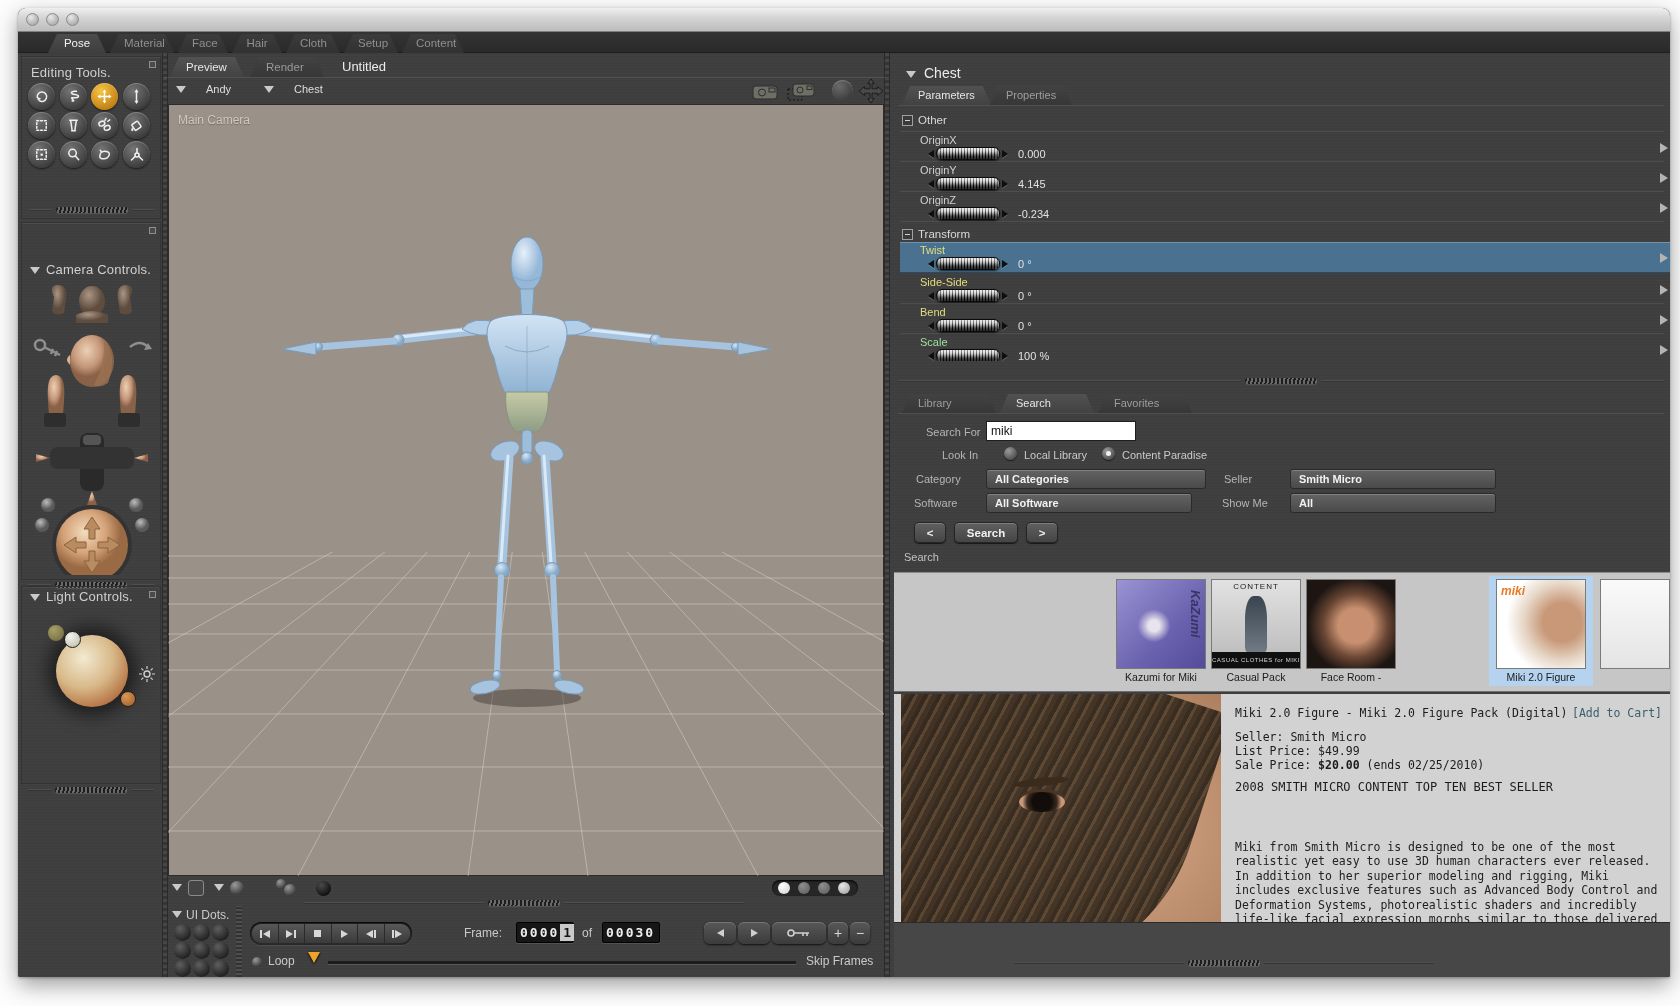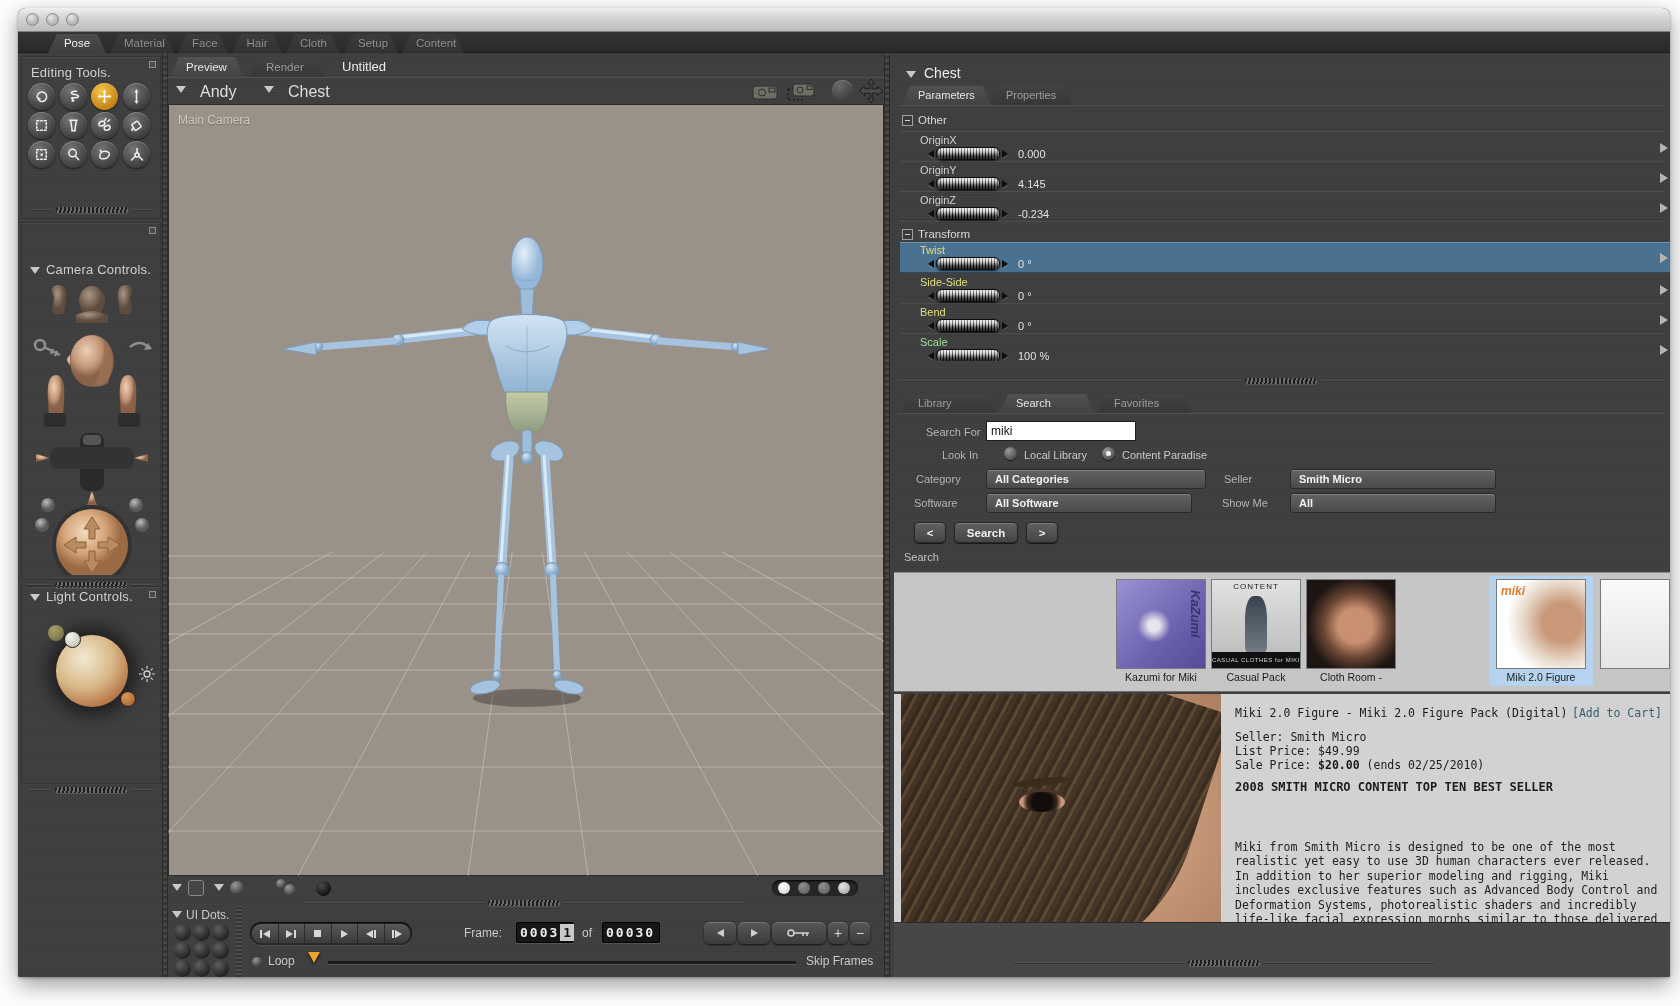--- a/index.html
+++ b/index.html
@@ -55,21 +55,21 @@
   .ds { position:absolute; width:26px; height:26px; border-radius:50%; }
 
   
   #ccol { position:absolute; left:146px; top:21px; width:722px; height:924px; }
   .vtab { position:absolute; top:4px; height:20px; padding:0 16px; line-height:20px; font-size:11.5px; color:#9a9a9a;
     background:linear-gradient(#424242,#373737); clip-path:polygon(9px 0, calc(100% - 9px) 0, 100% 100%, 0 100%); }
   .vtab.active { background:linear-gradient(#525252,#434343); color:#e8e8e8; }
   #viewport { position:absolute; left:4px; top:51px; width:716px; height:772px; background:#9a9189; box-shadow:inset 0 0 0 1px #2e2b28; }
   #cameralabel { position:absolute; left:10px; top:9px; font-size:12px; color:#cfc8bf; text-shadow:0 1px 1px rgba(0,0,0,.25); }
 
-  .selname { font-size:16px; color:#dedede; margin-left:12px;text-align:center; }
+  .selname { font-size:11px; color:#dedede; margin-left:18px;text-align:center; }
   .vbaricon { position:absolute; top:28px; }
   .vbaricon svg { width:30px; height:20px; }
 
   
   .sphere { border-radius:50%; background:radial-gradient(circle at 35% 28%, #9a9a9a, #3a3a3a 75%); position:absolute; }
   .sphere.dark { background:radial-gradient(circle at 35% 28%, #4a4a4a, #101010 75%); }
   #dotpill { position:absolute; left:608px; top:827px; width:86px; height:16px; border-radius:8px; background:#262626; box-shadow:inset 0 1px 2px #000; }
   #dotpill i { position:absolute; top:2px; width:12px; height:12px; border-radius:50%; }
 
   
@@ -154,21 +154,21 @@
   #product { position:absolute; left:2px; top:641px; width:776px; height:228px; background:#d2d2d2; font-family:"DejaVu Sans Mono",monospace; }
   #prodimg { position:absolute; left:7px; top:0; width:320px; height:228px; overflow:hidden;
     background:radial-gradient(circle at 68% 58%, #d8a988, #b48766 55%, #8a6248); }
   #prodimg .hair { position:absolute; left:-30%; top:-20%; width:120%; height:150%; transform:rotate(18deg);
     background:repeating-linear-gradient(100deg, #2e241b 0 4px, #55422f 4px 7px, #3a2d21 7px 12px); opacity:.92; border-radius:0 0 60% 20%; }
   #prodimg .eye { position:absolute; left:118px; top:98px; width:46px; height:20px; border-radius:50%;
     background:radial-gradient(circle at 50% 50%, #120d0a 0 38%, #3a2a1e 60%, #c89878 78%); box-shadow:0 -4px 0 -1px #4a3424; }
   #prodimg .brow { position:absolute; left:112px; top:84px; width:56px; height:8px; border-radius:50%; background:#3a2b1d; transform:rotate(-6deg); }
   .prodline { position:absolute; font-size:11.5px; color:#1c1c1c; white-space:nowrap; }
   #adlink { color:#38606e; }
-  #banner { font-weight:bold; font-size:12px; }
+  #banner { font-weight:normal; font-size:12px; }
   #desc { position:absolute; left:341px; top:146px; width:430px; height:82px; overflow:hidden; font-size:11.5px; color:#222; line-height:14.4px; }
 
   #rbottombar { position:absolute; left:2px; top:869px; width:776px; height:55px; background:#474747; border-top:1px solid #2a2a2a; }
 
   
   .camico { fill:#6e6e66; stroke:#2e2e2a; stroke-width:1; }
 </style>
 </head>
 <body>
 
@@ -543,21 +543,21 @@
               <span class="pbar"></span>
             </div>
           <div class="pbtn">
               <span class="pbar"></span>
               <span class="ptri r"></span>
             </div>
         </div>
 
         <span class="alabel" style="left:300px;top:20px">Frame:</span>
         <div class="digibox" style="left:352px;width:58px">
-            <span>0003</span>
+            <span>0000</span>
             <span class="hot">1</span>
           </div>
         <span class="alabel" style="left:418px;top:20px">of</span>
         <div class="digibox" style="left:438px;width:58px">
             <span>00030</span>
           </div>
 
         <div class="abtn" style="left:540px;width:32px">
             <span class="ptri l" style="border-right-color:#cfcfcf"></span>
           </div>
@@ -714,21 +714,21 @@
         <div class="thumbwrap" style="left:313px">
           <div class="thumb t4">
             <span class="hdr">CONTENT</span>
             <span class="fig"></span>
             <span class="band">CASUAL CLOTHES for MIKI</span>
           </div>
           <div class="tlabel">Casual Pack</div>
         </div>
         <div class="thumbwrap" style="left:408px">
           <div class="thumb t5"></div>
-          <div class="tlabel">Cloth Room -</div>
+          <div class="tlabel">Face Room -</div>
         </div>
         <div class="thumbwrap sel" style="left:598px">
           <div class="thumb t7">
             <span class="ovtext" style="left:4px;top:4px;color:#e87a28;font-size:12px;font-style:italic">miki</span>
           </div>
           <div class="tlabel">Miki 2.0 Figure</div>
         </div>
         <div class="thumbwrap" style="left:706px;width:70px;overflow:hidden">
           <div class="thumb t8" style="width:70px"></div>
         </div>

